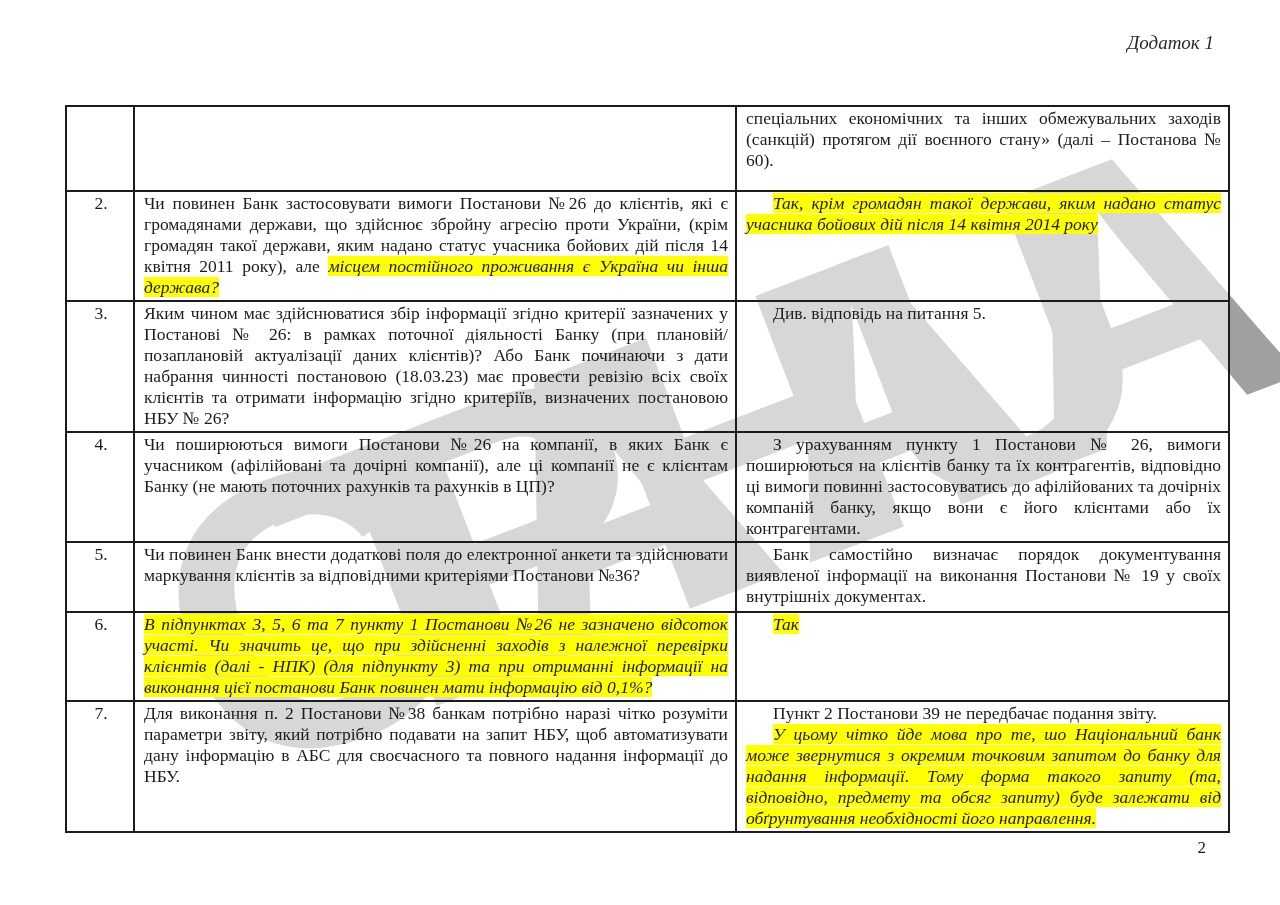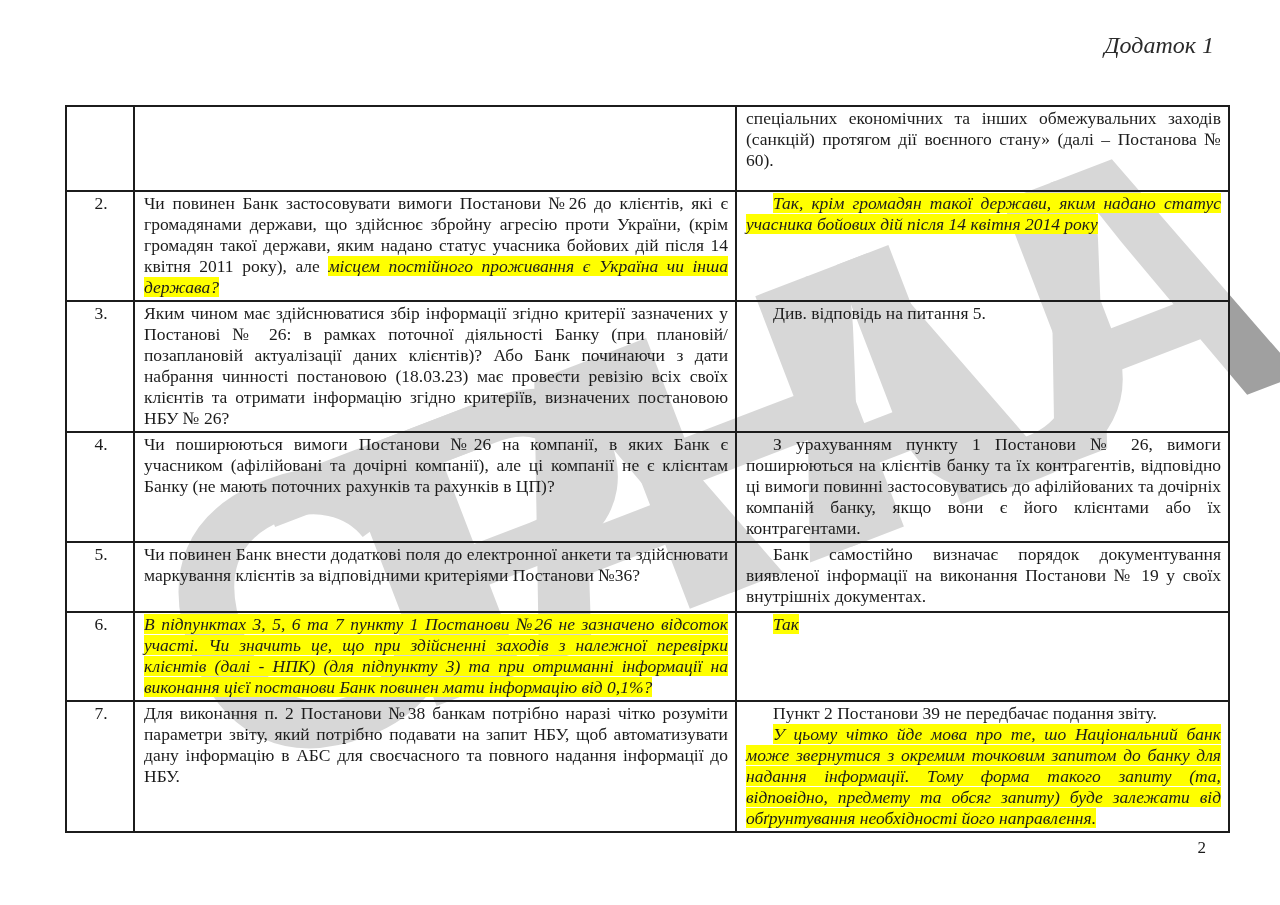--- a/index.html
+++ b/index.html
@@ -13,21 +13,21 @@
   .watermark {
     position:absolute; left:655px; top:478px;
     transform:translate(-50%,-50%) rotate(-21deg);
     font-family:"Liberation Sans", sans-serif;
     font-weight:bold; font-size:390px; letter-spacing:-0.35em;
     color:#a0a0a0; white-space:nowrap; z-index:1;
     user-select:none; pointer-events:none;
   }
   .header-note {
     position:absolute; top:32px; right:66px;
-    font-style:italic; font-size:24px; color:#2a2a2a; z-index:3;
+    font-style:italic; font-size:19px; color:#2a2a2a; z-index:3;
   }
   .page-number {
     position:absolute; top:838px; right:74px;
     font-size:17px; color:#1b1b1b; z-index:3;
   }
   table.qa-table {
     position:absolute; left:65px; top:105px; width:1163px;
     border-collapse:collapse; table-layout:fixed;
     background:rgba(255,255,255,0.58); z-index:2;
   }

